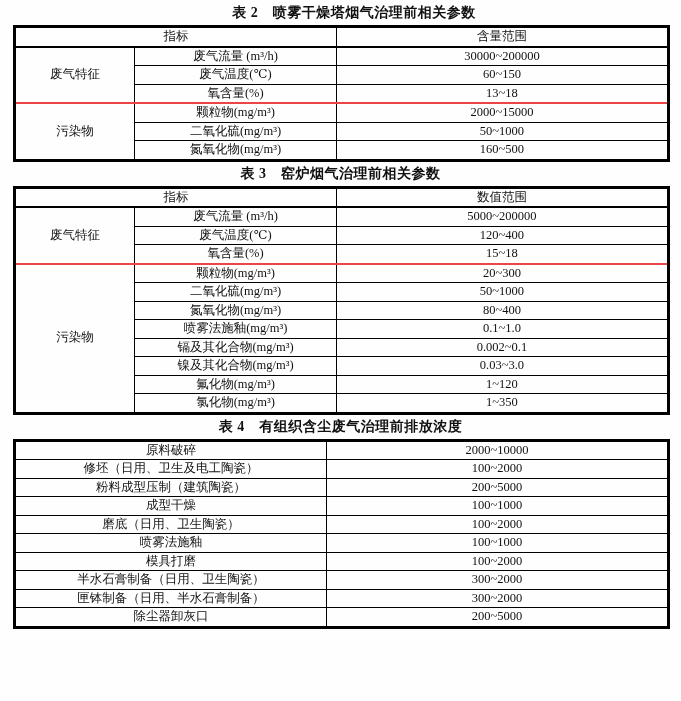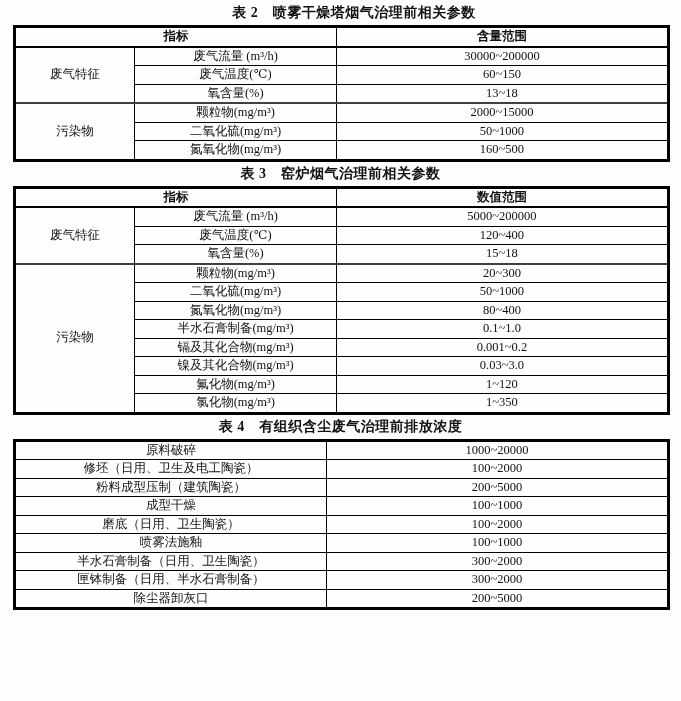--- a/index.html
+++ b/index.html
@@ -37,25 +37,25 @@
     text-align: center;
     vertical-align: middle;
     font-size: 12.5px;
     height: 17.5px;
     line-height: 17.5px;
     padding: 0 2px;
     overflow: hidden;
     white-space: nowrap;
   }
   table.doc-table tr.header-row td {
-    font-weight: bold;
+    font-weight: normal;
     border-bottom: 2px solid #000000;
   }
   table.doc-table tr.group-start td {
-    border-top: 2px solid #404040;
+    border-top: 2px solid #ef4444;
   }
 </style>
 </head>
 <body>
 
 <div class="doc-page">
 
   <div class="tbl-title first">表 2　喷雾干燥塔烟气治理前相关参数</div>
 
   <table class="doc-table">
@@ -131,26 +131,26 @@
       </tr>
       <tr>
         <td>二氧化硫(mg/m³)</td>
         <td>50~1000</td>
       </tr>
       <tr>
         <td>氮氧化物(mg/m³)</td>
         <td>80~400</td>
       </tr>
       <tr>
-        <td>半水石膏制备(mg/m³)</td>
+        <td>喷雾法施釉(mg/m³)</td>
         <td>0.1~1.0</td>
       </tr>
       <tr>
         <td>镉及其化合物(mg/m³)</td>
-        <td>0.001~0.2</td>
+        <td>0.002~0.1</td>
       </tr>
       <tr>
         <td>镍及其化合物(mg/m³)</td>
         <td>0.03~3.0</td>
       </tr>
       <tr>
         <td>氟化物(mg/m³)</td>
         <td>1~120</td>
       </tr>
       <tr>
@@ -163,21 +163,21 @@
   <div class="tbl-title">表 4　有组织含尘废气治理前排放浓度</div>
 
   <table class="doc-table">
     <colgroup>
         <col style="width:312px">
         <col style="width:342px">
       </colgroup>
     <tbody>
       <tr>
         <td>原料破碎</td>
-        <td>1000~20000</td>
+        <td>2000~10000</td>
       </tr>
       <tr>
         <td>修坯（日用、卫生及电工陶瓷）</td>
         <td>100~2000</td>
       </tr>
       <tr>
         <td>粉料成型压制（建筑陶瓷）</td>
         <td>200~5000</td>
       </tr>
       <tr>
@@ -186,20 +186,24 @@
       </tr>
       <tr>
         <td>磨底（日用、卫生陶瓷）</td>
         <td>100~2000</td>
       </tr>
       <tr>
         <td>喷雾法施釉</td>
         <td>100~1000</td>
       </tr>
       <tr>
+        <td>模具打磨</td>
+        <td>100~2000</td>
+      </tr>
+      <tr>
         <td>半水石膏制备（日用、卫生陶瓷）</td>
         <td>300~2000</td>
       </tr>
       <tr>
         <td>匣钵制备（日用、半水石膏制备）</td>
         <td>300~2000</td>
       </tr>
       <tr>
         <td>除尘器卸灰口</td>
         <td>200~5000</td>

